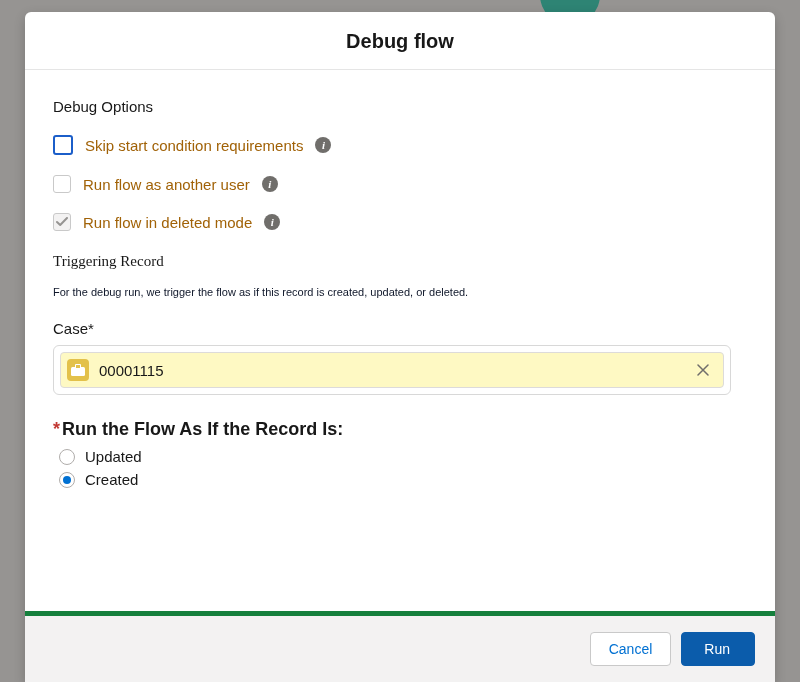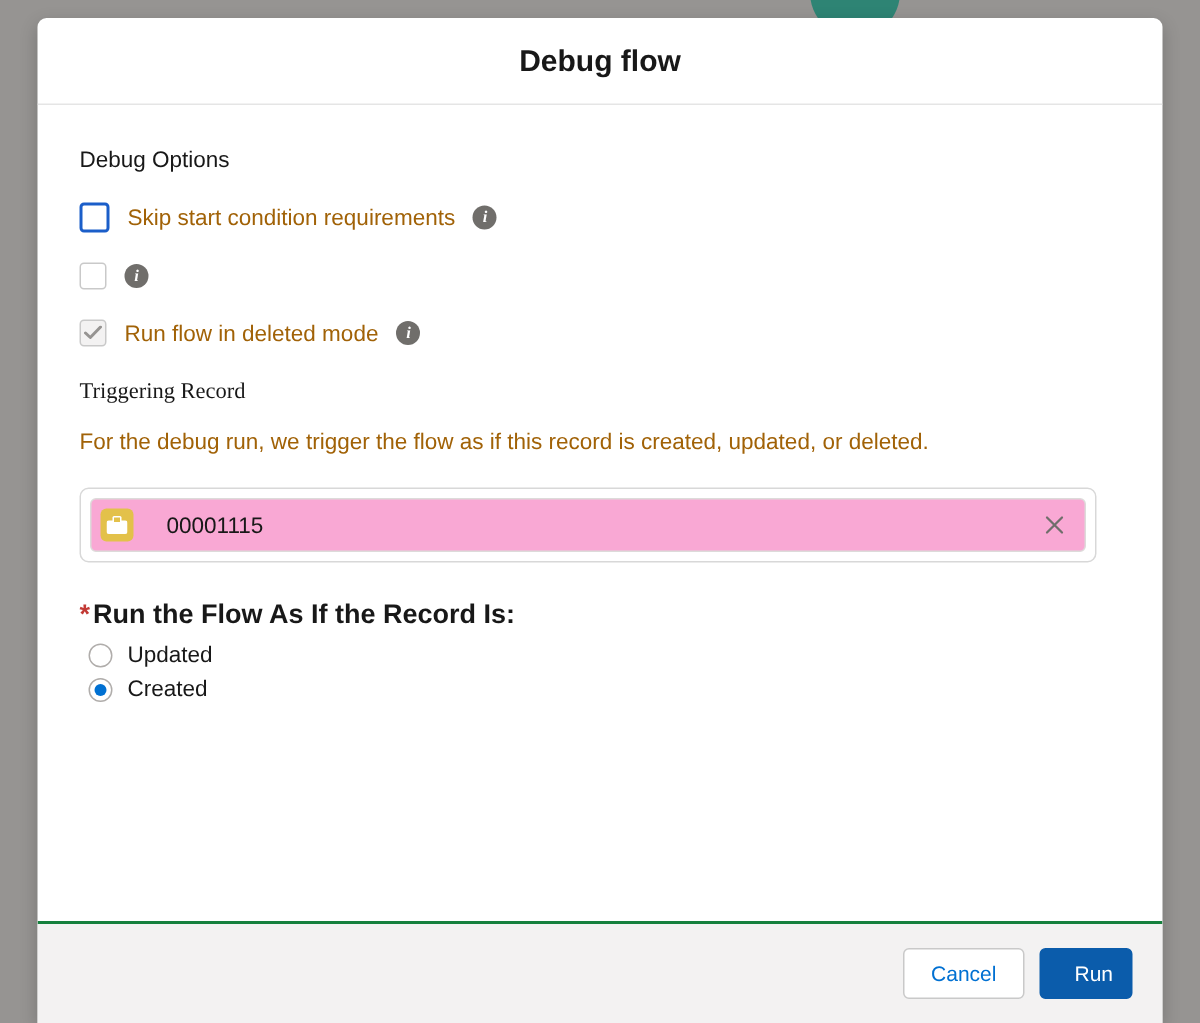--- a/index.html
+++ b/index.html
@@ -108,44 +108,44 @@
       font-style: italic;
       flex-shrink: 0;
     }
     .subsection-title {
       font-size: 15px;
       margin-top: 22px;
       margin-bottom: 16px;
       font-family: Liberation Serif, serif;
     }
     .desc {
-      font-size: 15px;
-      color: #a16207;
+      font-size: 11px;
+      color: #0f172a;
       margin-bottom: 22px;
     }
     .field-label {
       font-size: 15px;
       margin-bottom: 8px;
     }
     .lookup {
       border: 1px solid #d8d8d8;
       border-radius: 6px;
       padding: 6px;
       display: flex;
       align-items: center;
     }
     .lookup-pill {
       flex: 1;
       border: 1px solid #dddbda;
       border-radius: 4px;
       padding: 6px 6px 6px 6px;
       display: flex;
       align-items: center;
-      gap: 22px;
-      background: #f9a8d4;
+      gap: 10px;
+      background: #fef9c3;
     }
     .case-icon {
       width: 22px; height: 22px;
       background: #e3c14a;
       border-radius: 4px;
       display: inline-flex;
       align-items: center;
       justify-content: center;
       flex-shrink: 0;
     }
@@ -188,42 +188,42 @@
     }
     .radio.checked::after {
       content: "";
       width: 8px; height: 8px;
       background: #0070d2;
       border-radius: 50%;
     }
     .radio-label { font-size: 15px; }
     .modal-footer {
       background: #f3f2f2;
-      border-top: 2px solid #15803d;
+      border-top: 5px solid #15803d;
       padding: 16px 20px;
       display: flex;
       justify-content: flex-end;
       gap: 10px;
     }
     .btn {
       padding: 8px 18px;
       border-radius: 4px;
       font-size: 14px;
       font-weight: 500;
       cursor: pointer;
       border: 1px solid #c9c9c9;
       background: #fff;
       color: #0070d2;
     }
     .btn.primary {
       background: #0b5cab;
       border-color: #0b5cab;
       color: #fff;
       padding-left: 22px;
-      padding-right: 12px;
+      padding-right: 24px;
     }
   </style>
 </head>
 <body>
 
 <div class="viewport">
   <div class="teal-blob"></div>
 
   <div class="modal">
 
@@ -240,39 +240,41 @@
           
         </span>
         <span class="cb-label">Skip start condition requirements</span>
         <span class="info-icon">i</span>
       </div>
 
       <div class="cb-row">
         <span class="cb">
           
         </span>
+        <span class="cb-label">Run flow as another user</span>
         <span class="info-icon">i</span>
       </div>
 
       <div class="cb-row">
         <span class="cb disabled checked">
           <span class="check">
             <svg viewBox="0 0 12 10" width="12" height="10" xmlns="http://www.w3.org/2000/svg">
               <path d="M1 5 L4.2 8 L11 1" stroke="#969492" stroke-width="2" fill="none" stroke-linecap="round" stroke-linejoin="round"></path>
             </svg>
           </span>
         </span>
         <span class="cb-label">Run flow in deleted mode</span>
         <span class="info-icon">i</span>
       </div>
 
       <div class="subsection-title">Triggering Record</div>
 
       <div class="desc">For the debug run, we trigger the flow as if this record is created, updated, or deleted.</div>
 
+      <div class="field-label">Case*</div>
 
       <div class="lookup">
         <div class="lookup-pill">
           <span class="case-icon">
             <svg width="14" height="12" viewBox="0 0 14 12" xmlns="http://www.w3.org/2000/svg">
               <rect x="0" y="3" width="14" height="9" rx="1.5" fill="#ffffff"></rect>
               <rect x="4" y="0" width="6" height="4" rx="1" fill="#ffffff"></rect>
               <rect x="5" y="1" width="4" height="3" fill="#e3c14a"></rect>
             </svg>
           </span>

